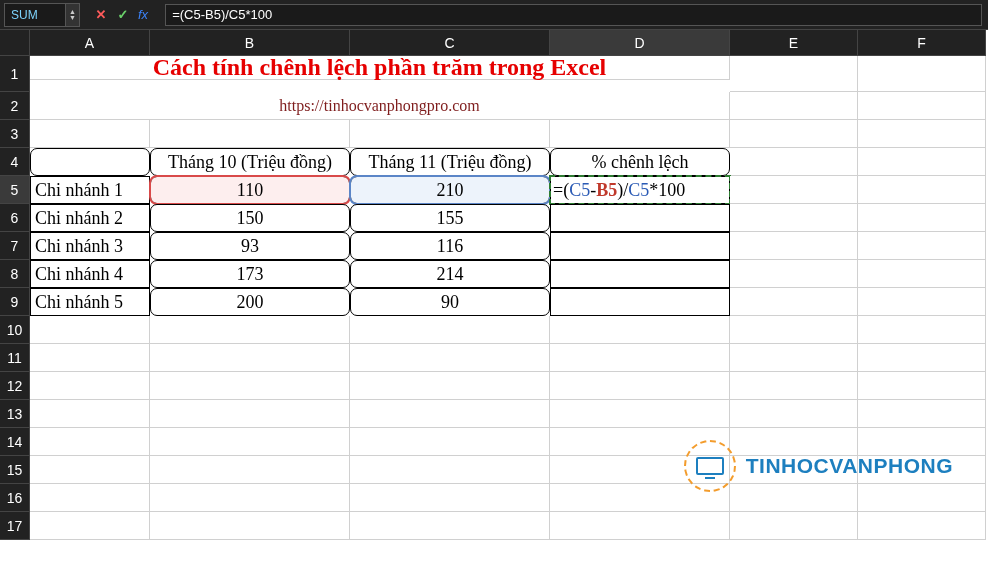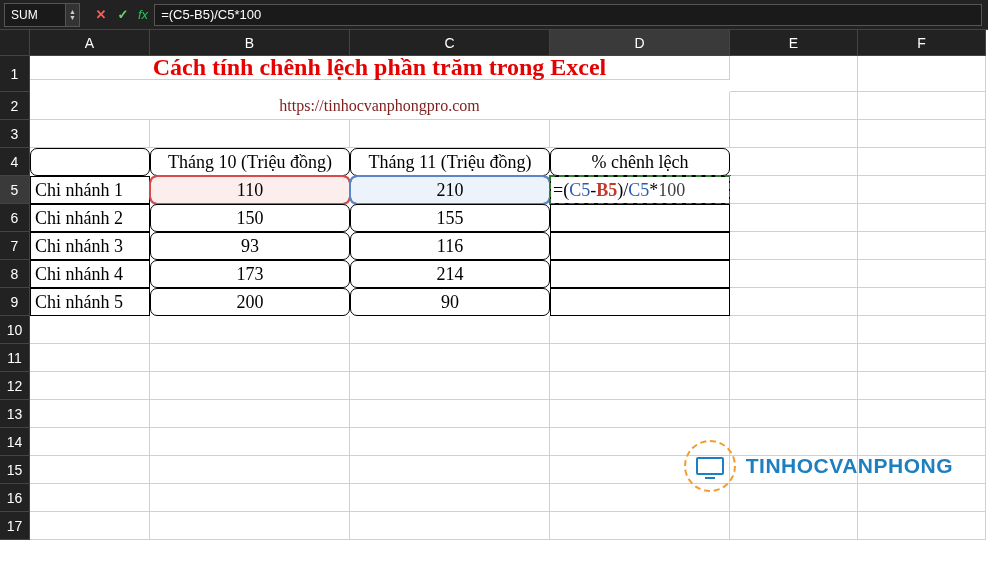--- a/index.html
+++ b/index.html
@@ -2,34 +2,34 @@
 <html><head>
 <meta charset="utf-8">
 <style>
   * { box-sizing: border-box; margin: 0; padding: 0; }
   html, body { width: 988px; height: 573px; overflow: hidden; font-family: Arial, Helvetica, sans-serif; background: #fff; }
   .formula-bar {
     height: 30px; background: #222; display: flex; align-items: center;
     border-bottom: 1px solid #444; color: #eee; font-size: 13px;
   }
   .name-box {
-    width: 62px; height: 24px; margin-left: 4px; background: #1a1a1a; color: #ffffff;
+    width: 62px; height: 24px; margin-left: 4px; background: #1a1a1a; color: #7dd3fc;
     display: flex; align-items: center; padding-left: 6px; font-size: 12px;
     border: 1px solid #555;
   }
   .nb-stepper {
     width: 14px; height: 24px; background: #333; display: flex; flex-direction: column;
     align-items: center; justify-content: center; font-size: 7px; color: #ccc;
     border: 1px solid #555; border-left: none; margin-right: 10px;
   }
   .nb-stepper span { line-height: 6px; }
   .fb-btn { width: 22px; text-align: center; cursor: pointer; font-weight: bold; }
   .fb-cancel { color: #ff5b5b; }
   .fb-enter  { color: #6bd36b; }
-  .fx-label  { font-style: italic; color: #22c55e; margin: 0 6px 0 4px; cursor: pointer; }
+  .fx-label  { font-style: italic; color: #3b82f6; margin: 0 17px 0 4px; cursor: pointer; }
   .fb-input  {
     flex: 1; height: 22px; background: #1a1a1a; color: #fff; border: 1px solid #555;
     padding-left: 6px; display: flex; align-items: center; font-size: 13px;
     margin-right: 6px;
   }
   .sheet { display: grid; grid-template-columns: 30px 120px 200px 200px 180px 128px 128px; }
   .hdr {
     background: #222; color: #fff; text-align: center; font-size: 14px;
     height: 26px; line-height: 26px; border-right: 1px solid #444; border-bottom: 1px solid #444;
   }
@@ -57,21 +57,21 @@
   }
   .active-d5 {
     outline: 2px dashed #2e7d32; outline-offset: -1px; background: #fff;
   }
   .formula-colored { font-family: "Times New Roman", serif; font-size: 18px; white-space: nowrap; }
   .formula-colored .eq { color: #000; }
   .formula-colored .p  { color: #000; }
   .formula-colored .c5 { color: #2a5ab5; }
   .formula-colored .b5 { color: #c0392b; font-weight: bold; }
   .formula-colored .op { color: #000; }
-  .formula-colored .num{ color: #404040; text-align: right; }
+  .formula-colored .num{ color: #000000; text-align: right; }
   .merged { grid-column: 2 / span 4; justify-content: center; border-right: 1px solid #d0d0d0; }
   .watermark {
     position: absolute; right: 35px; top: 440px; display: flex; align-items: center; gap: 10px;
     font-family: Arial, sans-serif; pointer-events: none;
   }
   .wm-txt { color: #1d7fbf; font-weight: bold; font-size: 21px; letter-spacing: 0.5px; }
   .wm-circle {
     width: 52px; height: 52px; border: 2px dashed #f39c2c; border-radius: 50%;
     display: flex; align-items: center; justify-content: center;
   }

